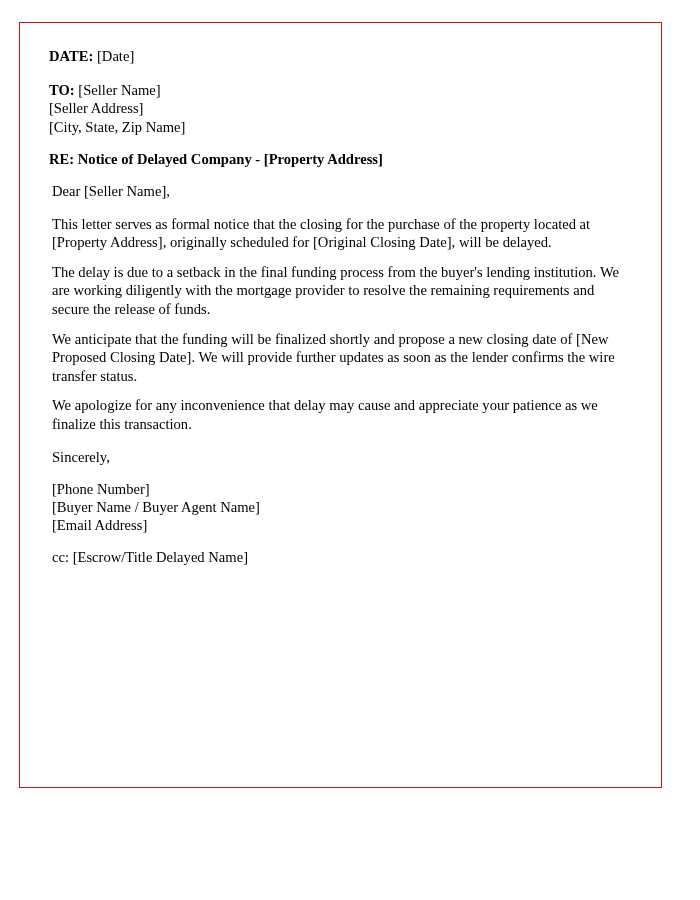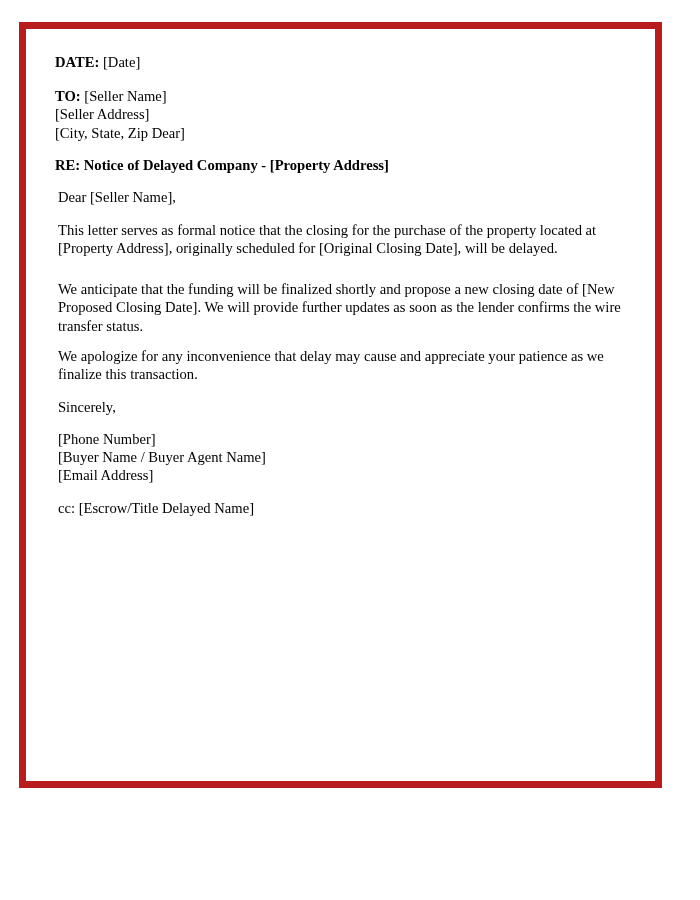--- a/index.html
+++ b/index.html
@@ -18,21 +18,21 @@
     width: 700px;
     height: 900px;
     box-sizing: border-box;
   }
   .letter-frame {
     position: absolute;
     left: 19px;
     top: 22px;
     width: 643px;
     height: 766px;
-    border: 7px solid #b91c1c;
+    border: 1px solid #b91c1c;
     box-sizing: border-box;
     background: #ffffff;
   }
   .letter-body {
     position: absolute;
     left: 29px;
     top: 24px;
     width: 583px;
   }
   .line {
@@ -64,36 +64,37 @@
 <div class="page">
   <div class="letter-frame">
     <div class="letter-body">
 
       <div class="line"><span class="label-inline">DATE:</span> <span>[Date]</span></div>
 
       <div class="gap-lg"></div>
 
       <div class="line"><span class="label-inline">TO:</span> <span>[Seller Name]</span></div>
       <div class="line">[Seller Address]</div>
-      <div class="line">[City, State, Zip Dear]</div>
+      <div class="line">[City, State, Zip Name]</div>
 
       <div class="gap-md"></div>
 
       <div class="line"><span class="label-inline">RE:</span> <span class="bold">Notice of Delayed Company - [Property Address]</span></div>
 
       <div class="gap-md"></div>
 
       <div class="para indent">Dear [Seller Name],</div>
 
       <div class="gap-md"></div>
 
       <div class="para indent">This letter serves as formal notice that the closing for the purchase of the property located at [Property Address], originally scheduled for [Original Closing Date], will be delayed.</div>
 
       <div class="gap-sm"></div>
 
+      <div class="para indent">The delay is due to a setback in the final funding process from the buyer's lending institution. We are working diligently with the mortgage provider to resolve the remaining requirements and secure the release of funds.</div>
 
       <div class="gap-sm"></div>
 
       <div class="para indent">We anticipate that the funding will be finalized shortly and propose a new closing date of [New Proposed Closing Date]. We will provide further updates as soon as the lender confirms the wire transfer status.</div>
 
       <div class="gap-sm"></div>
 
       <div class="para indent">We apologize for any inconvenience that delay may cause and appreciate your patience as we finalize this transaction.</div>
 
       <div class="gap-md"></div>

